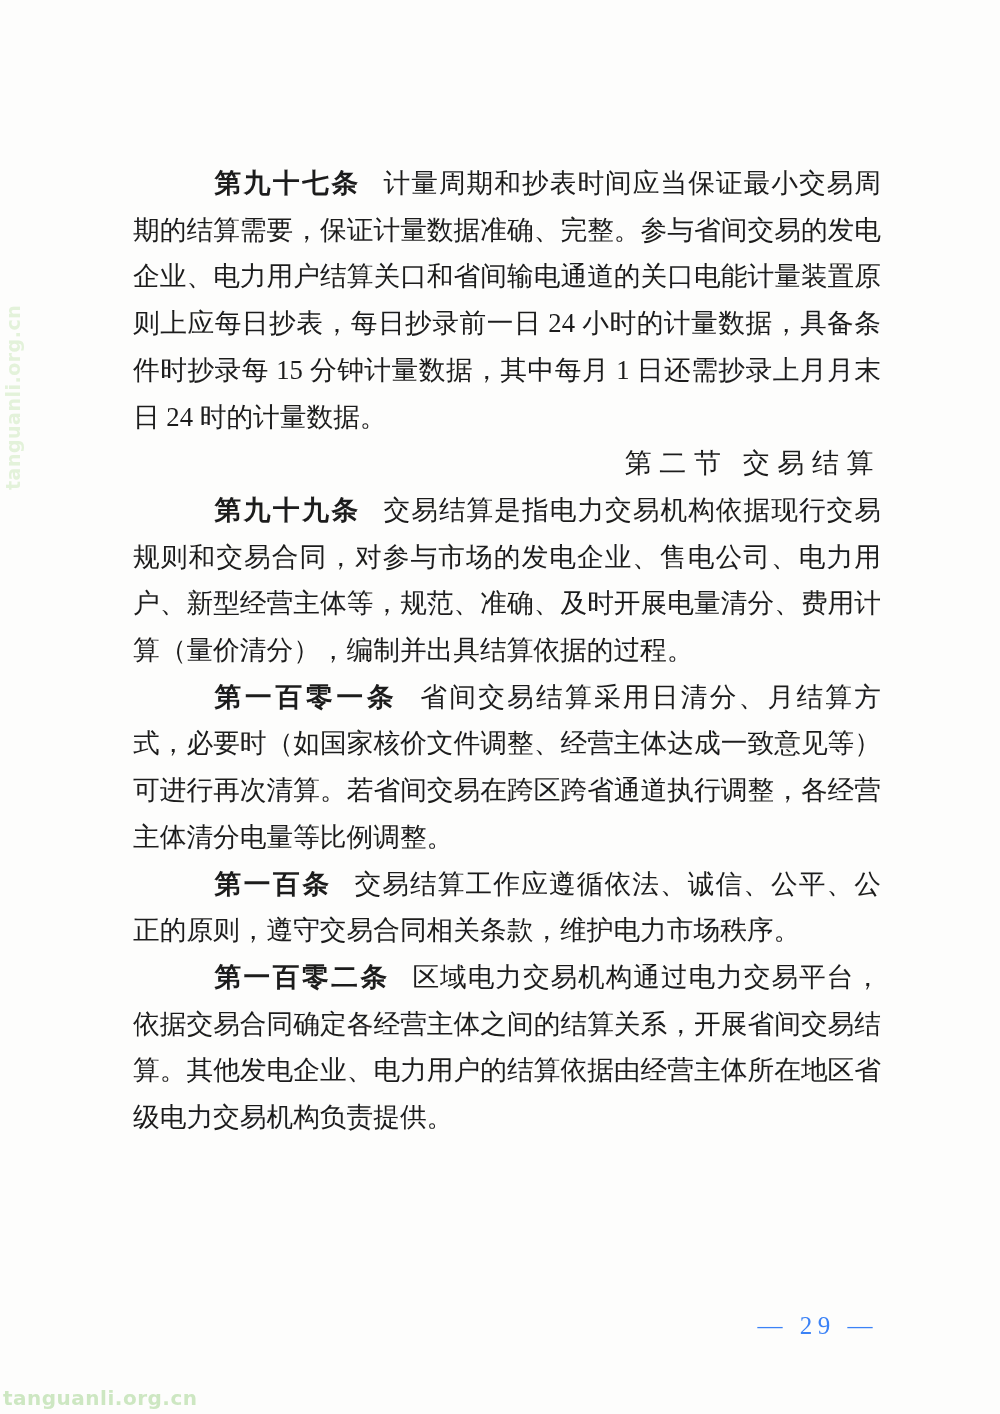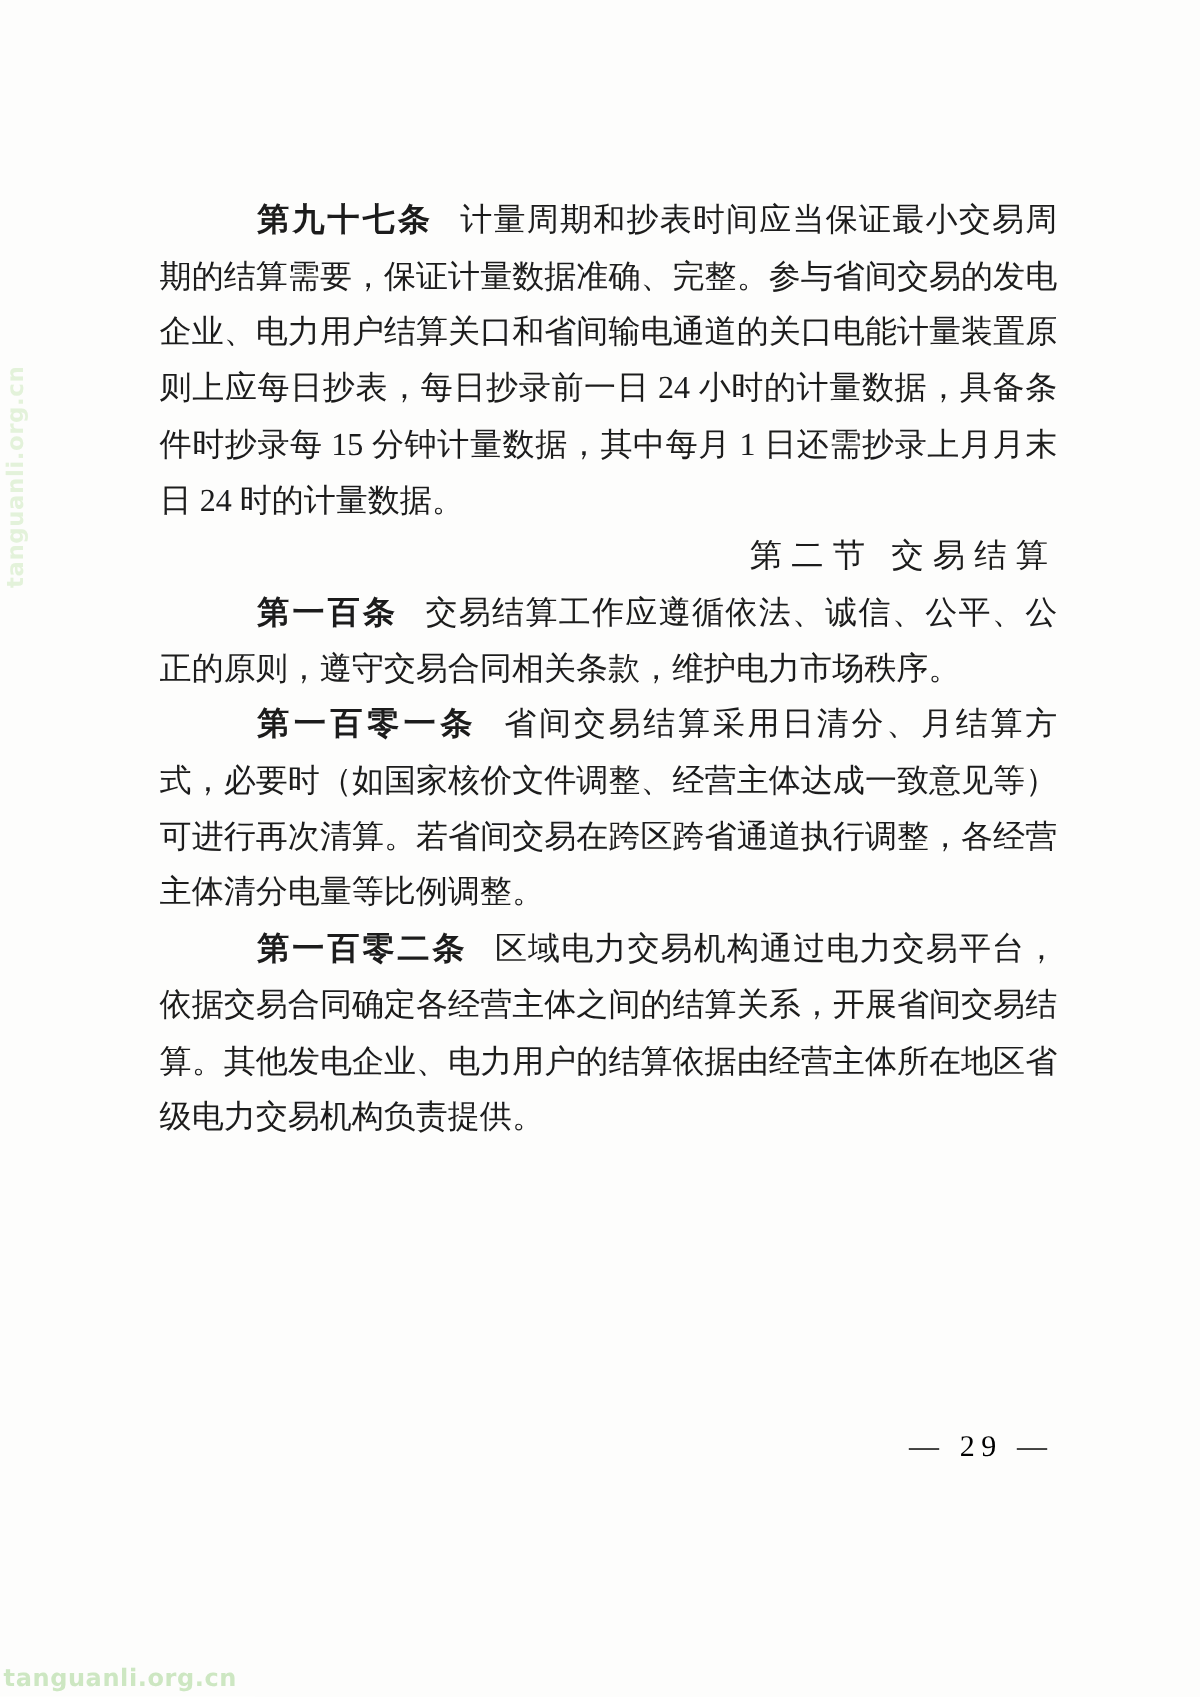--- a/index.html
+++ b/index.html
@@ -41,25 +41,25 @@
     margin: 0;
     font-size: 27px;
     font-weight: 400;
     text-align: right;
     text-indent: 0;
     letter-spacing: 0.28em;
     line-height: 46.7px;
   }
   .page-number {
     position: absolute;
-    top: 1192px;
+    top: 1312px;
     right: 122px;
     font-size: 25px;
     letter-spacing: 0.22em;
-    color: #000000;
+    color: #3b82f6;
     white-space: nowrap;
     margin-left: 30px;
   }
   .watermark-bottom {
     position: absolute;
     left: 3px;
     top: 1386px;
     font-family: "DejaVu Sans", "Liberation Sans", sans-serif;
     font-weight: 700;
     font-size: 20px;
@@ -89,24 +89,25 @@
 
   <div class="watermark-vertical">tanguanli.org.cn</div>
 
   <main class="doc-body">
 
     <p class="article"><span class="num">第九十七条</span><span>计量周期和抄表时间应当保证最小交易周期的结算需要，保证计量数据准确、完整。参与省间交易的发电企业、电力用户结算关口和省间输电通道的关口电能计量装置原则上应每日抄表，每日抄录前一日 24 小时的计量数据，具备条件时抄录每 15 分钟计量数据，其中每月 1 日还需抄录上月月末日 24 时的计量数据。</span></p>
 
 
     <h3 class="section-heading">第二节 交易结算</h3>
 
+    <p class="article"><span class="num">第九十九条</span><span>交易结算是指电力交易机构依据现行交易规则和交易合同，对参与市场的发电企业、售电公司、电力用户、新型经营主体等，规范、准确、及时开展电量清分、费用计算（量价清分），编制并出具结算依据的过程。</span></p>
+
+    <p class="article"><span class="num">第一百零一条</span><span>省间交易结算采用日清分、月结算方式，必要时（如国家核价文件调整、经营主体达成一致意见等）可进行再次清算。若省间交易在跨区跨省通道执行调整，各经营主体清分电量等比例调整。</span></p>
 
     <p class="article"><span class="num">第一百条</span><span>交易结算工作应遵循依法、诚信、公平、公正的原则，遵守交易合同相关条款，维护电力市场秩序。</span></p>
-
-    <p class="article"><span class="num">第一百零一条</span><span>省间交易结算采用日清分、月结算方式，必要时（如国家核价文件调整、经营主体达成一致意见等）可进行再次清算。若省间交易在跨区跨省通道执行调整，各经营主体清分电量等比例调整。</span></p>
 
     <p class="article"><span class="num">第一百零二条</span><span>区域电力交易机构通过电力交易平台，依据交易合同确定各经营主体之间的结算关系，开展省间交易结算。其他发电企业、电力用户的结算依据由经营主体所在地区省级电力交易机构负责提供。</span></p>
 
   </main>
 
   <div class="page-number">— 29 —</div>
 
   <div class="watermark-bottom">tanguanli.org.cn</div>
 
 </div>

